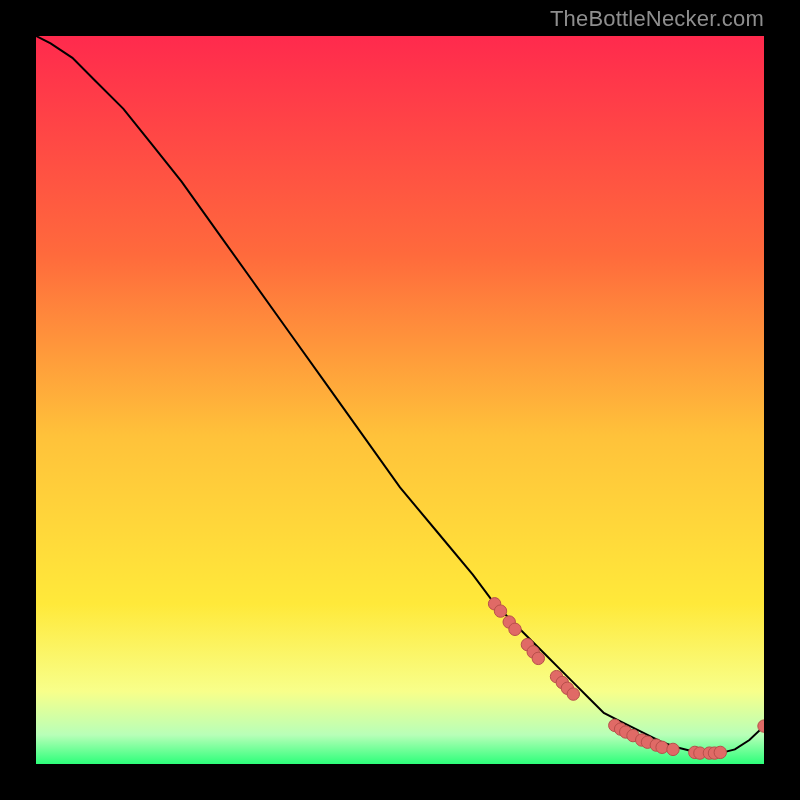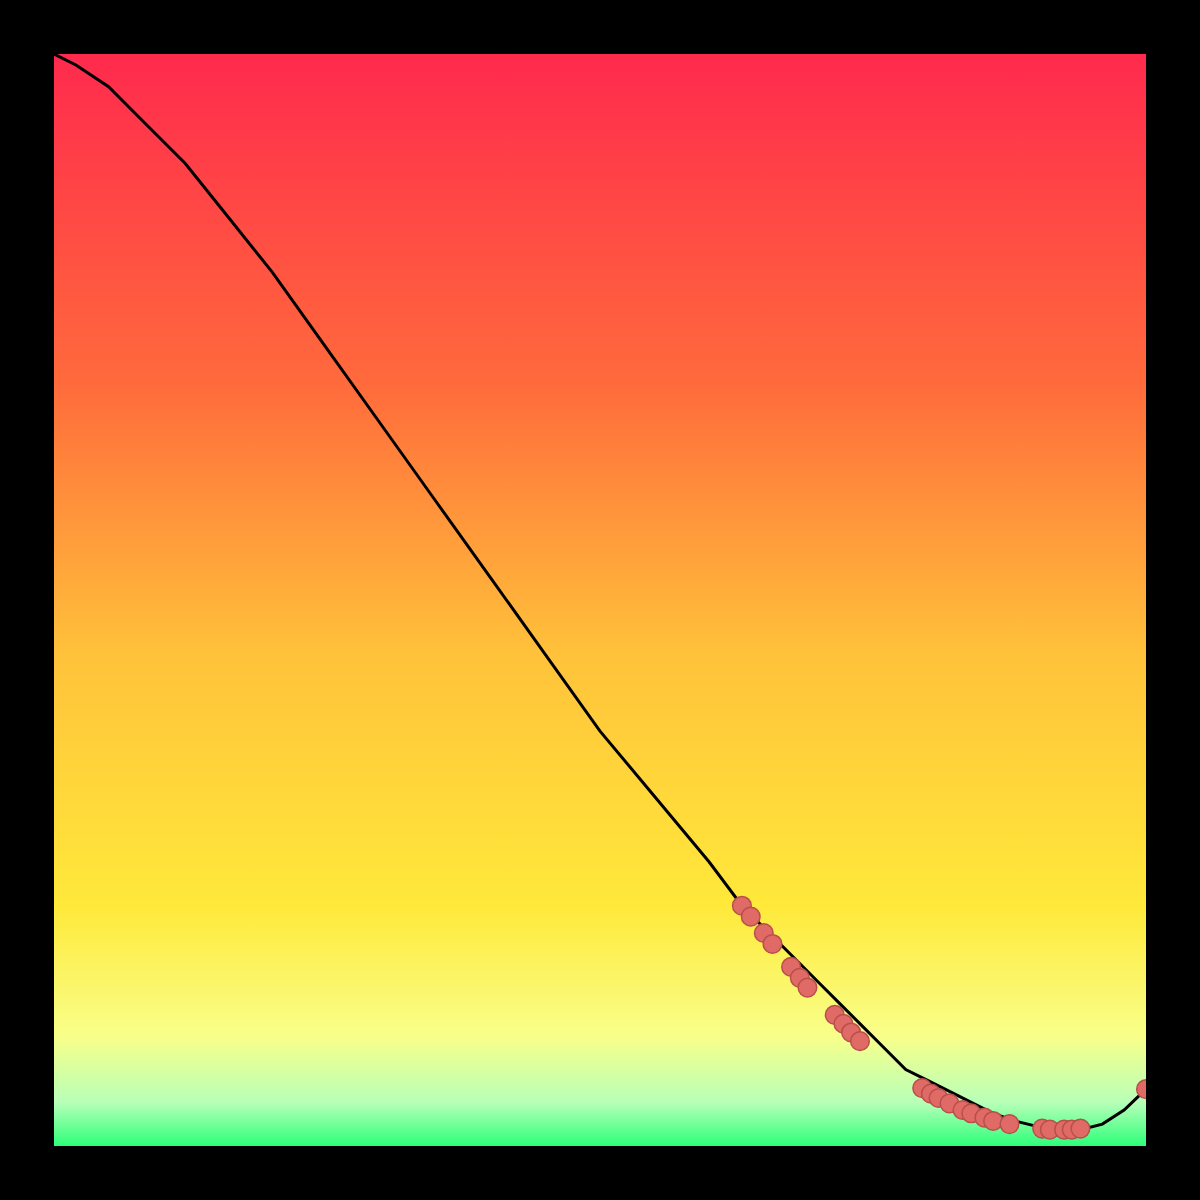--- a/index.html
+++ b/index.html
@@ -35,20 +35,21 @@
     letter-spacing: .2px;
   }
   svg {
     display: block;
   }
 </style>
 </head>
 <body>
 
 <div class="frame">
+  <div class="watermark">TheBottleNecker.com</div>
 
   <div class="plot-area">
     <svg id="plot-svg" width="728" height="728" viewBox="0 0 728 728">
       <defs>
         <linearGradient id="bg-grad" x1="0" y1="0" x2="0" y2="1">
           <stop id="g0" offset="0%" stop-color="#ff2a4d"></stop>
           <stop id="g1" offset="30%" stop-color="#ff6a3c"></stop>
           <stop id="g2" offset="55%" stop-color="#ffc23a"></stop>
           <stop id="g3" offset="78%" stop-color="#ffe93a"></stop>
           <stop id="g4" offset="90%" stop-color="#f8ff8a"></stop>

